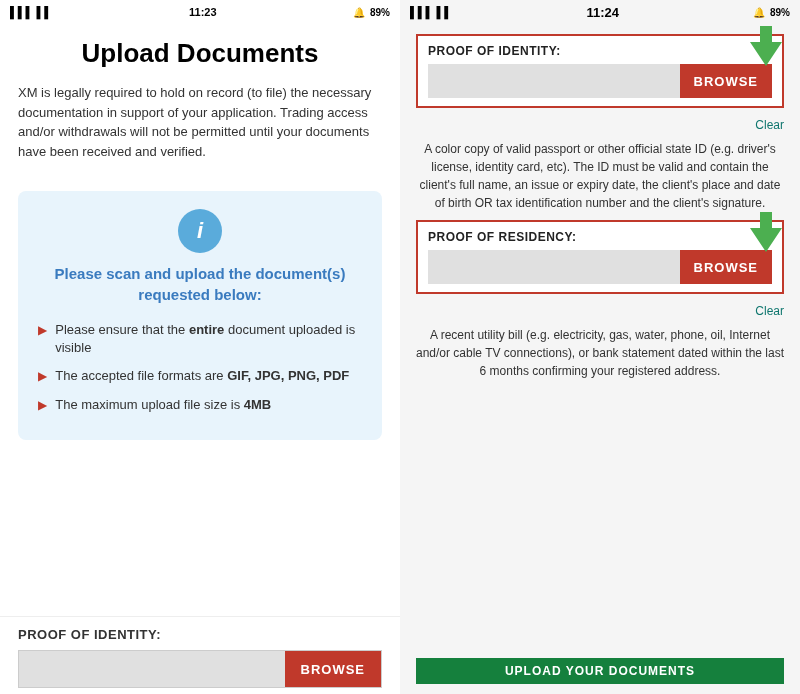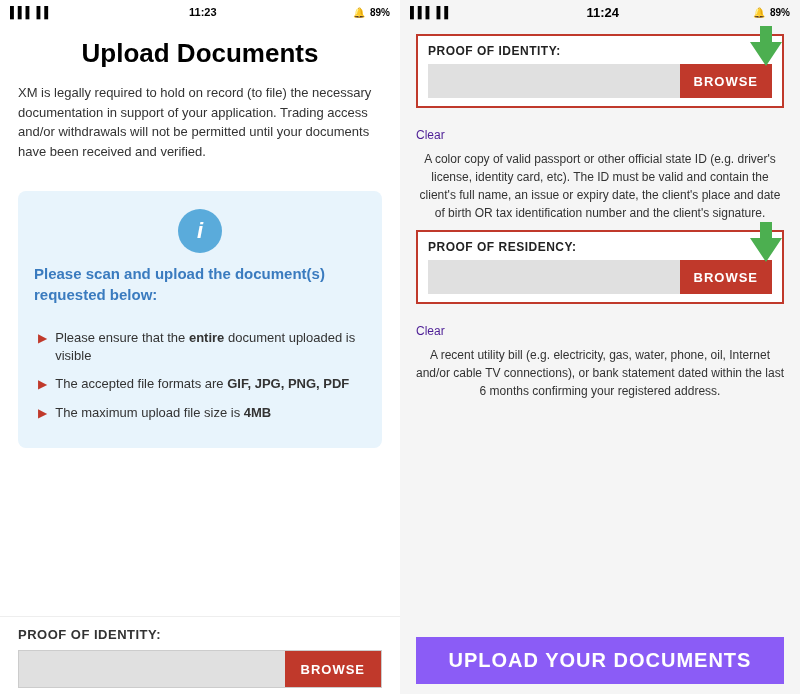--- a/index.html
+++ b/index.html
@@ -89,22 +89,22 @@
       color: #fff;
       font-size: 22px;
       font-weight: bold;
       font-style: italic;
     }
 
     .info-box-title {
       font-size: 15px;
       font-weight: bold;
       color: #3a7bbf;
-      text-align: left;
-      margin-bottom: 24px;
+      text-align: center;
+      margin-bottom: 16px;
       line-height: 1.4;
     }
 
     .bullet-list {
       list-style: none;
       width: 100%;
       padding: 0 4px;
     }
     .bullet-list li {
       display: flex;
@@ -227,40 +227,41 @@
 
     .green-arrow {
       position: absolute;
       right: -8px;
       top: -14px;
       width: 48px;
       height: 48px;
     }
 
     .clear-link {
-      color: #4c1d95;
+      color: #0f766e;
       font-size: 12px;
       cursor: pointer;
-      margin-top: 12px;
+      margin-top: 2px;
+      text-align: right;
     }
 
     .doc-description {
       font-size: 12px;
       color: #333;
       line-height: 1.5;
       text-align: center;
     }
 
     .upload-btn-green {
-      background: #8b5cf6;
+      background: #15803d;
       color: #fff;
-      font-size: 20px;
+      font-size: 12px;
       font-weight: bold;
       text-align: center;
-      padding: 12px;
+      padding: 6px;
       cursor: pointer;
       letter-spacing: 1px;
       margin-top: auto;
       position: relative;
     }
 
     
     .arrow-svg {
       width: 48px;
       height: 48px;

